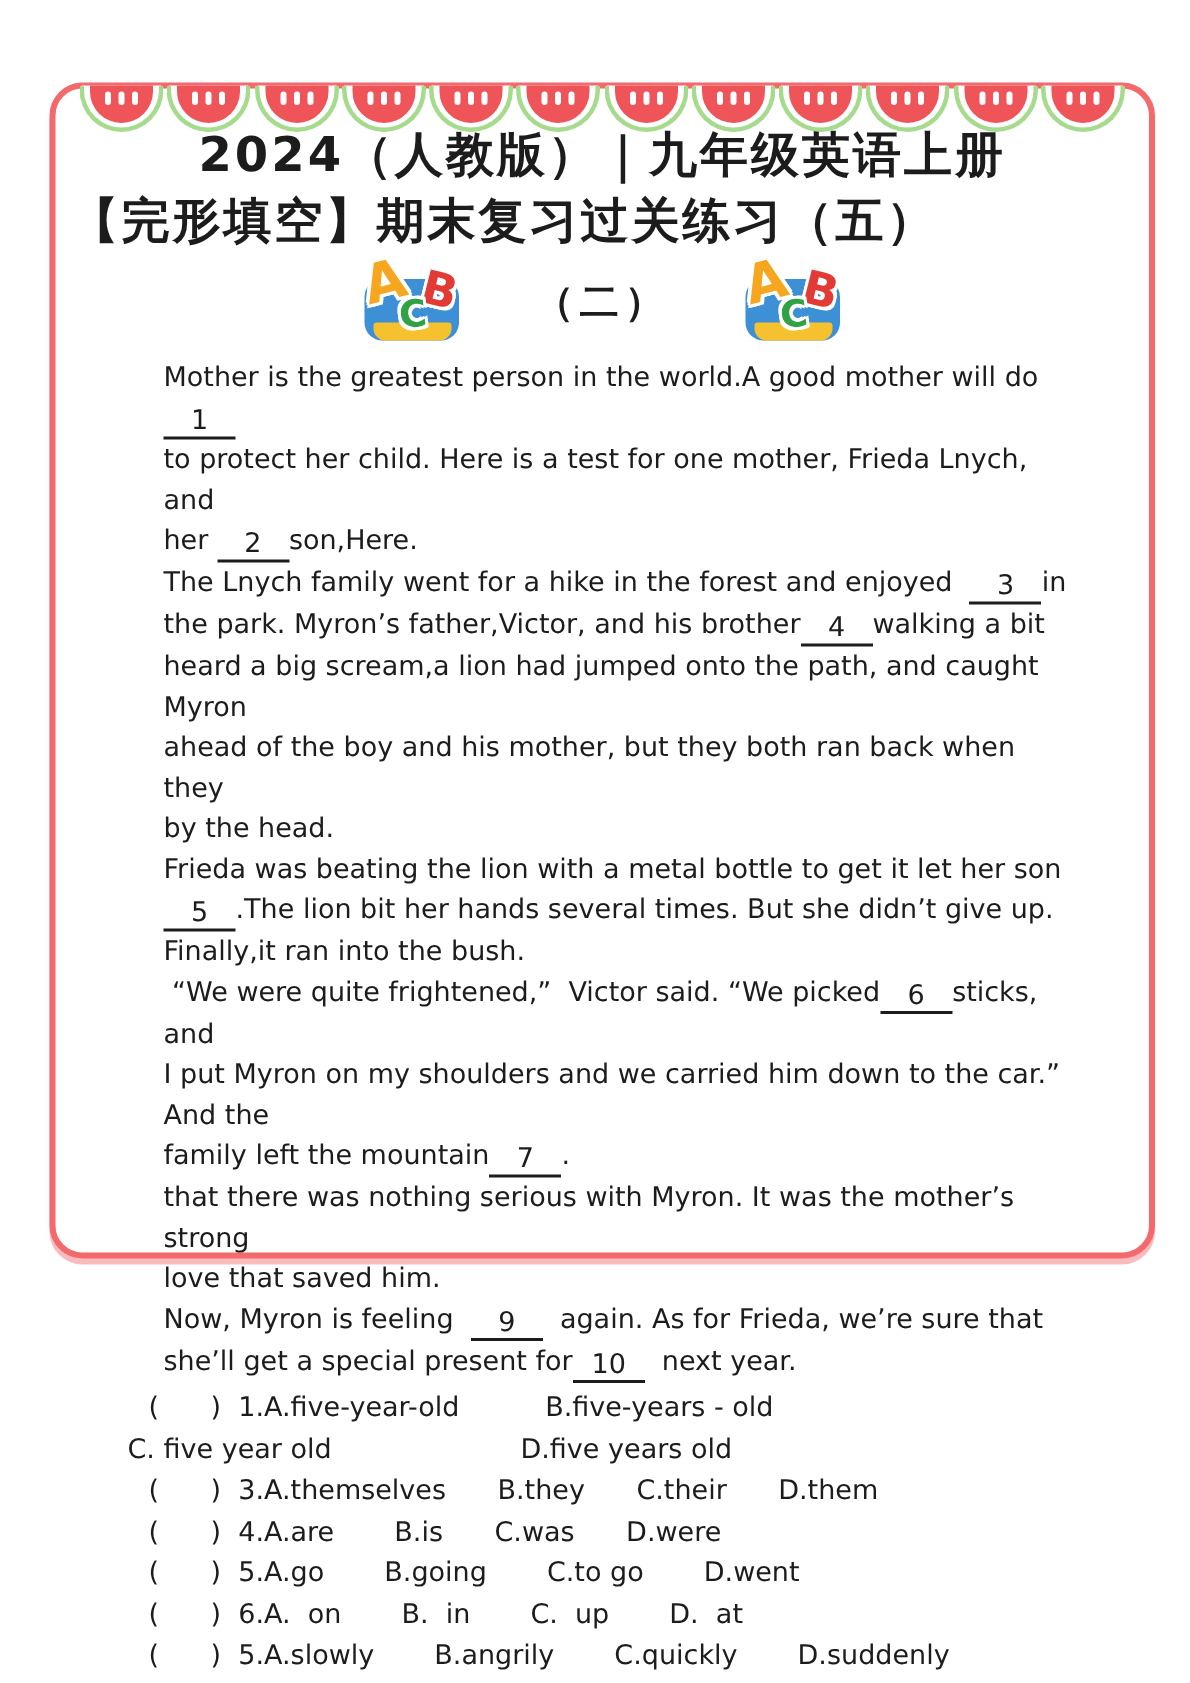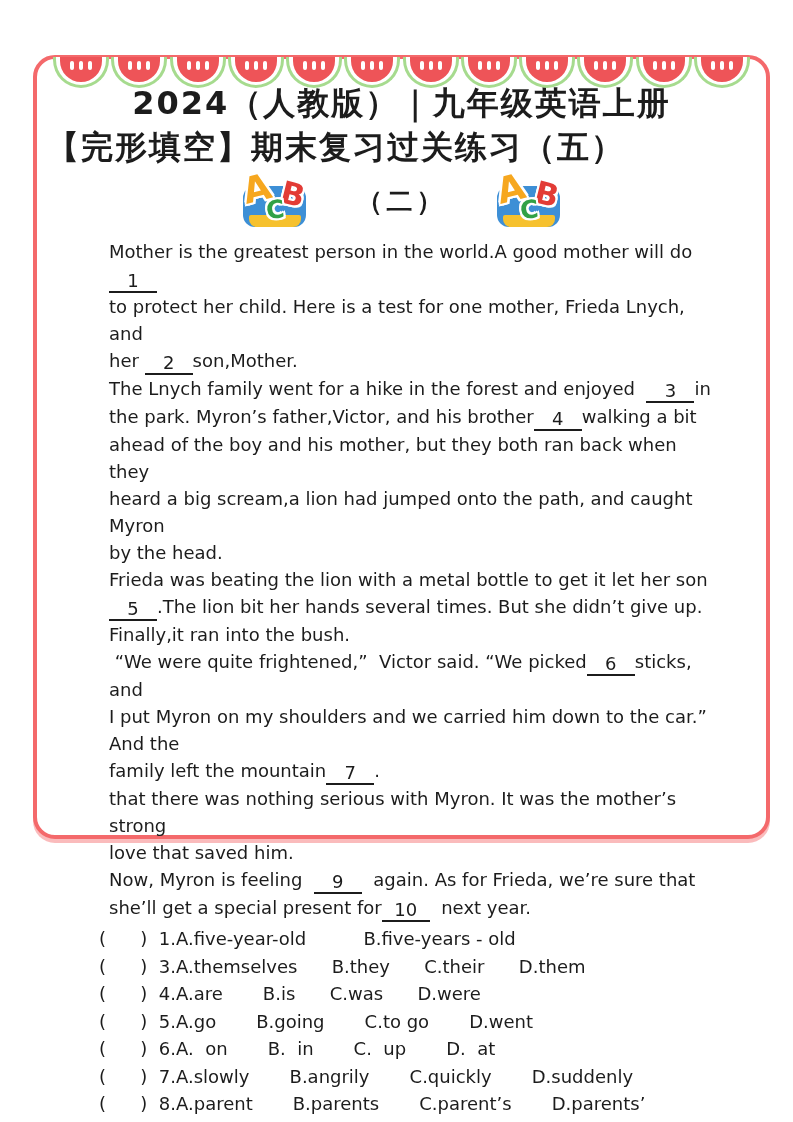--- a/index.html
+++ b/index.html
@@ -245,42 +245,43 @@
         <span class="abc-base"></span>
         <span class="abc-letter a">A</span>
         <span class="abc-letter b">B</span>
         <span class="abc-letter c">C</span>
       </span>
   </div>
 
   <div class="passage">
       <div class="pline"><span>Mother is the greatest person in the world.A good mother will do</span><span class="blank">1</span></div>
       <div class="pline"><span>to protect her child. Here is a test for one mother, Frieda Lnych, and</span></div>
-      <div class="pline"><span>her </span><span class="blank">2</span><span>son,Mother.</span></div>
+      <div class="pline"><span>her </span><span class="blank">2</span><span>son,Here.</span></div>
       <div class="pline"><span>The Lnych family went for a hike in the forest and enjoyed  </span><span class="blank">3</span><span>in</span></div>
       <div class="pline"><span>the park. Myron’s father,Victor, and his brother</span><span class="blank">4</span><span>walking a bit</span></div>
+      <div class="pline"><span>heard a big scream,a lion had jumped onto the path, and caught Myron</span></div>
       <div class="pline"><span>ahead of the boy and his mother, but they both ran back when they</span></div>
-      <div class="pline"><span>heard a big scream,a lion had jumped onto the path, and caught Myron</span></div>
       <div class="pline"><span>by the head.</span></div>
       <div class="pline"><span>Frieda was beating the lion with a metal bottle to get it let her son</span></div>
       <div class="pline"><span class="blank">5</span><span>.The lion bit her hands several times. But she didn’t give up.</span></div>
       <div class="pline"><span>Finally,it ran into the bush.</span></div>
       <div class="pline"><span> “We were quite frightened,”  Victor said. “We picked</span><span class="blank">6</span><span>sticks, and</span></div>
       <div class="pline"><span>I put Myron on my shoulders and we carried him down to the car.” And the</span></div>
       <div class="pline"><span>family left the mountain</span><span class="blank">7</span><span>.</span></div>
       <div class="pline"><span>that there was nothing serious with Myron. It was the mother’s strong</span></div>
       <div class="pline"><span>love that saved him.</span></div>
       <div class="pline"><span>Now, Myron is feeling  </span><span class="blank">9</span><span>  again. As for Frieda, we’re sure that</span></div>
       <div class="pline"><span>she’ll get a special present for</span><span class="blank">10</span><span>  next year.</span></div>
     </div>
 
   <div class="questions">
       <div class="qline indent">(      )  1.A.five-year-old          B.five-years - old</div>
+      <div class="qline">C. five year old                      D.five years old</div>
       <div class="qline indent">(      )  3.A.themselves      B.they      C.their      D.them</div>
       <div class="qline indent">(      )  4.A.are       B.is      C.was      D.were</div>
       <div class="qline indent">(      )  5.A.go       B.going       C.to go       D.went</div>
       <div class="qline indent">(      )  6.A.  on       B.  in       C.  up       D.  at</div>
-      <div class="qline indent">(      )  7.A.slowly       B.angrily       C.quickly       D.suddenly</div>
+      <div class="qline indent">(      )  5.A.slowly       B.angrily       C.quickly       D.suddenly</div>
       <div class="qline indent">(      )  8.A.parent       B.parents       C.parent’s       D.parents’</div>
       <div class="qline indent">(      )  9.A.good       B.well       C.bad       D.badly</div>
     </div>
 
 </div>
 
 </body></html>

